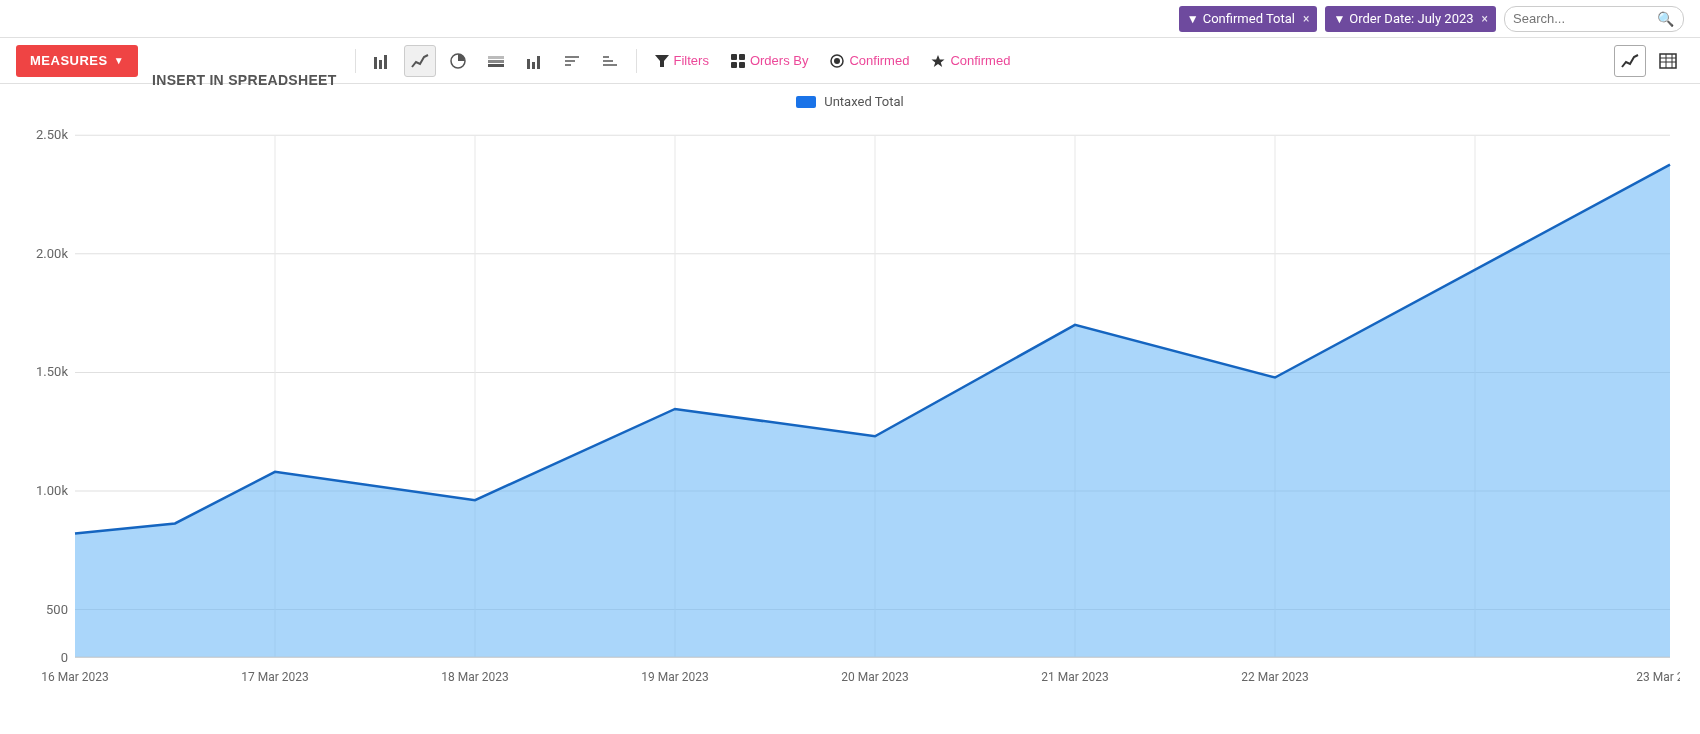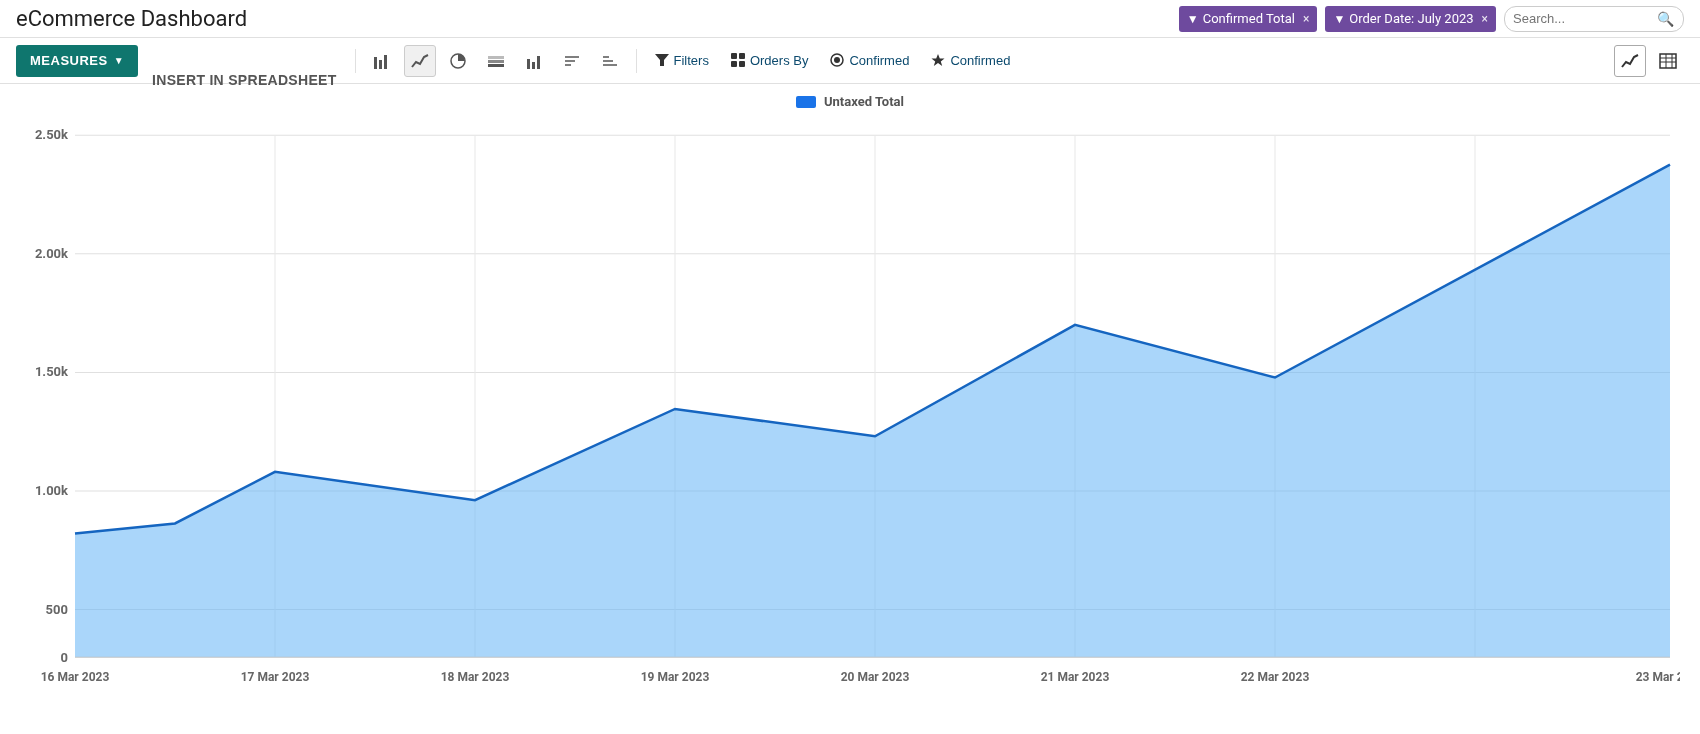--- a/index.html
+++ b/index.html
@@ -11,44 +11,43 @@
     .filter-bar { display: flex; align-items: center; gap: 8px; flex: 1; justify-content: flex-end; }
     .filter-tag { display: flex; align-items: center; background: #6e4a9e; color: #fff; border-radius: 3px; padding: 3px 8px; font-size: 13px; gap: 4px; height: 26px; }
     .filter-tag .tag-icon { font-size: 12px; }
     .filter-tag .close-btn { cursor: pointer; font-size: 12px; margin-left: 4px; opacity: 0.85; }
     .search-box { display: flex; align-items: center; border: 1px solid #ccc; border-radius: 12px; padding: 2px 8px; gap: 4px; height: 26px; min-width: 180px; }
     .search-box input { border: none; outline: none; font-size: 13px; color: #999; width: 140px; }
     .search-icon-btn { color: #555; font-size: 14px; cursor: pointer; }
 
     
     .toolbar { display: flex; align-items: center; padding: 6px 16px; border-bottom: 1px solid #e0e0e0; height: 46px; gap: 6px; }
-    .measures-btn { background: #0f766e; color: #fff; border: none; border-radius: 3px; padding: 0 14px; height: 32px; font-size: 13px; font-weight: 600; cursor: pointer; display: flex; align-items: center; gap: 6px; letter-spacing: 0.5px; }
+    .measures-btn { background: #ef4444; color: #fff; border: none; border-radius: 3px; padding: 0 14px; height: 32px; font-size: 13px; font-weight: 600; cursor: pointer; display: flex; align-items: center; gap: 6px; letter-spacing: 0.5px; }
     .measures-btn .arrow { font-size: 10px; }
     .insert-btn { background: none; border: none; color: #555; font-size: 14px; font-weight: 600; cursor: pointer; letter-spacing: 0.3px; padding: 0 8px; margin-top: 38px; }
     .divider { width: 1px; height: 24px; background: #e0e0e0; margin: 0 4px; }
     .chart-icon-btn { background: none; border: 1px solid transparent; border-radius: 3px; padding: 4px 6px; cursor: pointer; font-size: 16px; color: #555; display: flex; align-items: center; justify-content: center; width: 32px; height: 32px; }
     .chart-icon-btn.active { border: 1px solid #ccc; background: #f0f0f0; }
-    .toolbar-action { display: flex; align-items: flex-start; gap: 5px; background: none; border: none; color: #0c4a6e; font-size: 13px; cursor: pointer; padding: 4px 8px; border-radius: 3px; }
+    .toolbar-action { display: flex; align-items: center; gap: 5px; background: none; border: none; color: #ec4899; font-size: 13px; cursor: pointer; padding: 4px 8px; border-radius: 3px; }
     .toolbar-spacer { flex: 1; }
     .view-btn { background: none; border: 1px solid transparent; border-radius: 3px; padding: 4px 6px; cursor: pointer; font-size: 16px; color: #555; display: flex; align-items: center; width: 32px; height: 32px; justify-content: center; }
     .view-btn.active { border: 1px solid #aaa; }
 
     
-    .chart-area { position: relative; padding: 10px 20px 12px 20px; height: calc(734px - 84px); font-weight: bold; }
+    .chart-area { position: relative; padding: 10px 20px 12px 20px; height: calc(734px - 84px); }
     .chart-legend { display: flex; justify-content: center; align-items: center; gap: 8px; margin-bottom: 6px; }
     .legend-color { width: 20px; height: 12px; background: #1a73e8; border-radius: 2px; }
     .legend-label { font-size: 13px; color: #555; }
     .chart-wrapper { position: relative; width: 100%; height: calc(100% - 30px); }
     svg.main-chart { width: 100%; height: 100%; }
   </style>
 </head>
 <body>
 
 <div class="header">
-  <span class="header-title">eCommerce Dashboard</span>
   <div class="filter-bar">
     <div class="filter-tag">
       <span class="tag-icon">▼</span>
       <span>Confirmed Total</span>
       <span class="close-btn">×</span>
     </div>
     <div class="filter-tag">
       <span class="tag-icon">▼</span>
       <span>Order Date: July 2023</span>
       <span class="close-btn">×</span>

